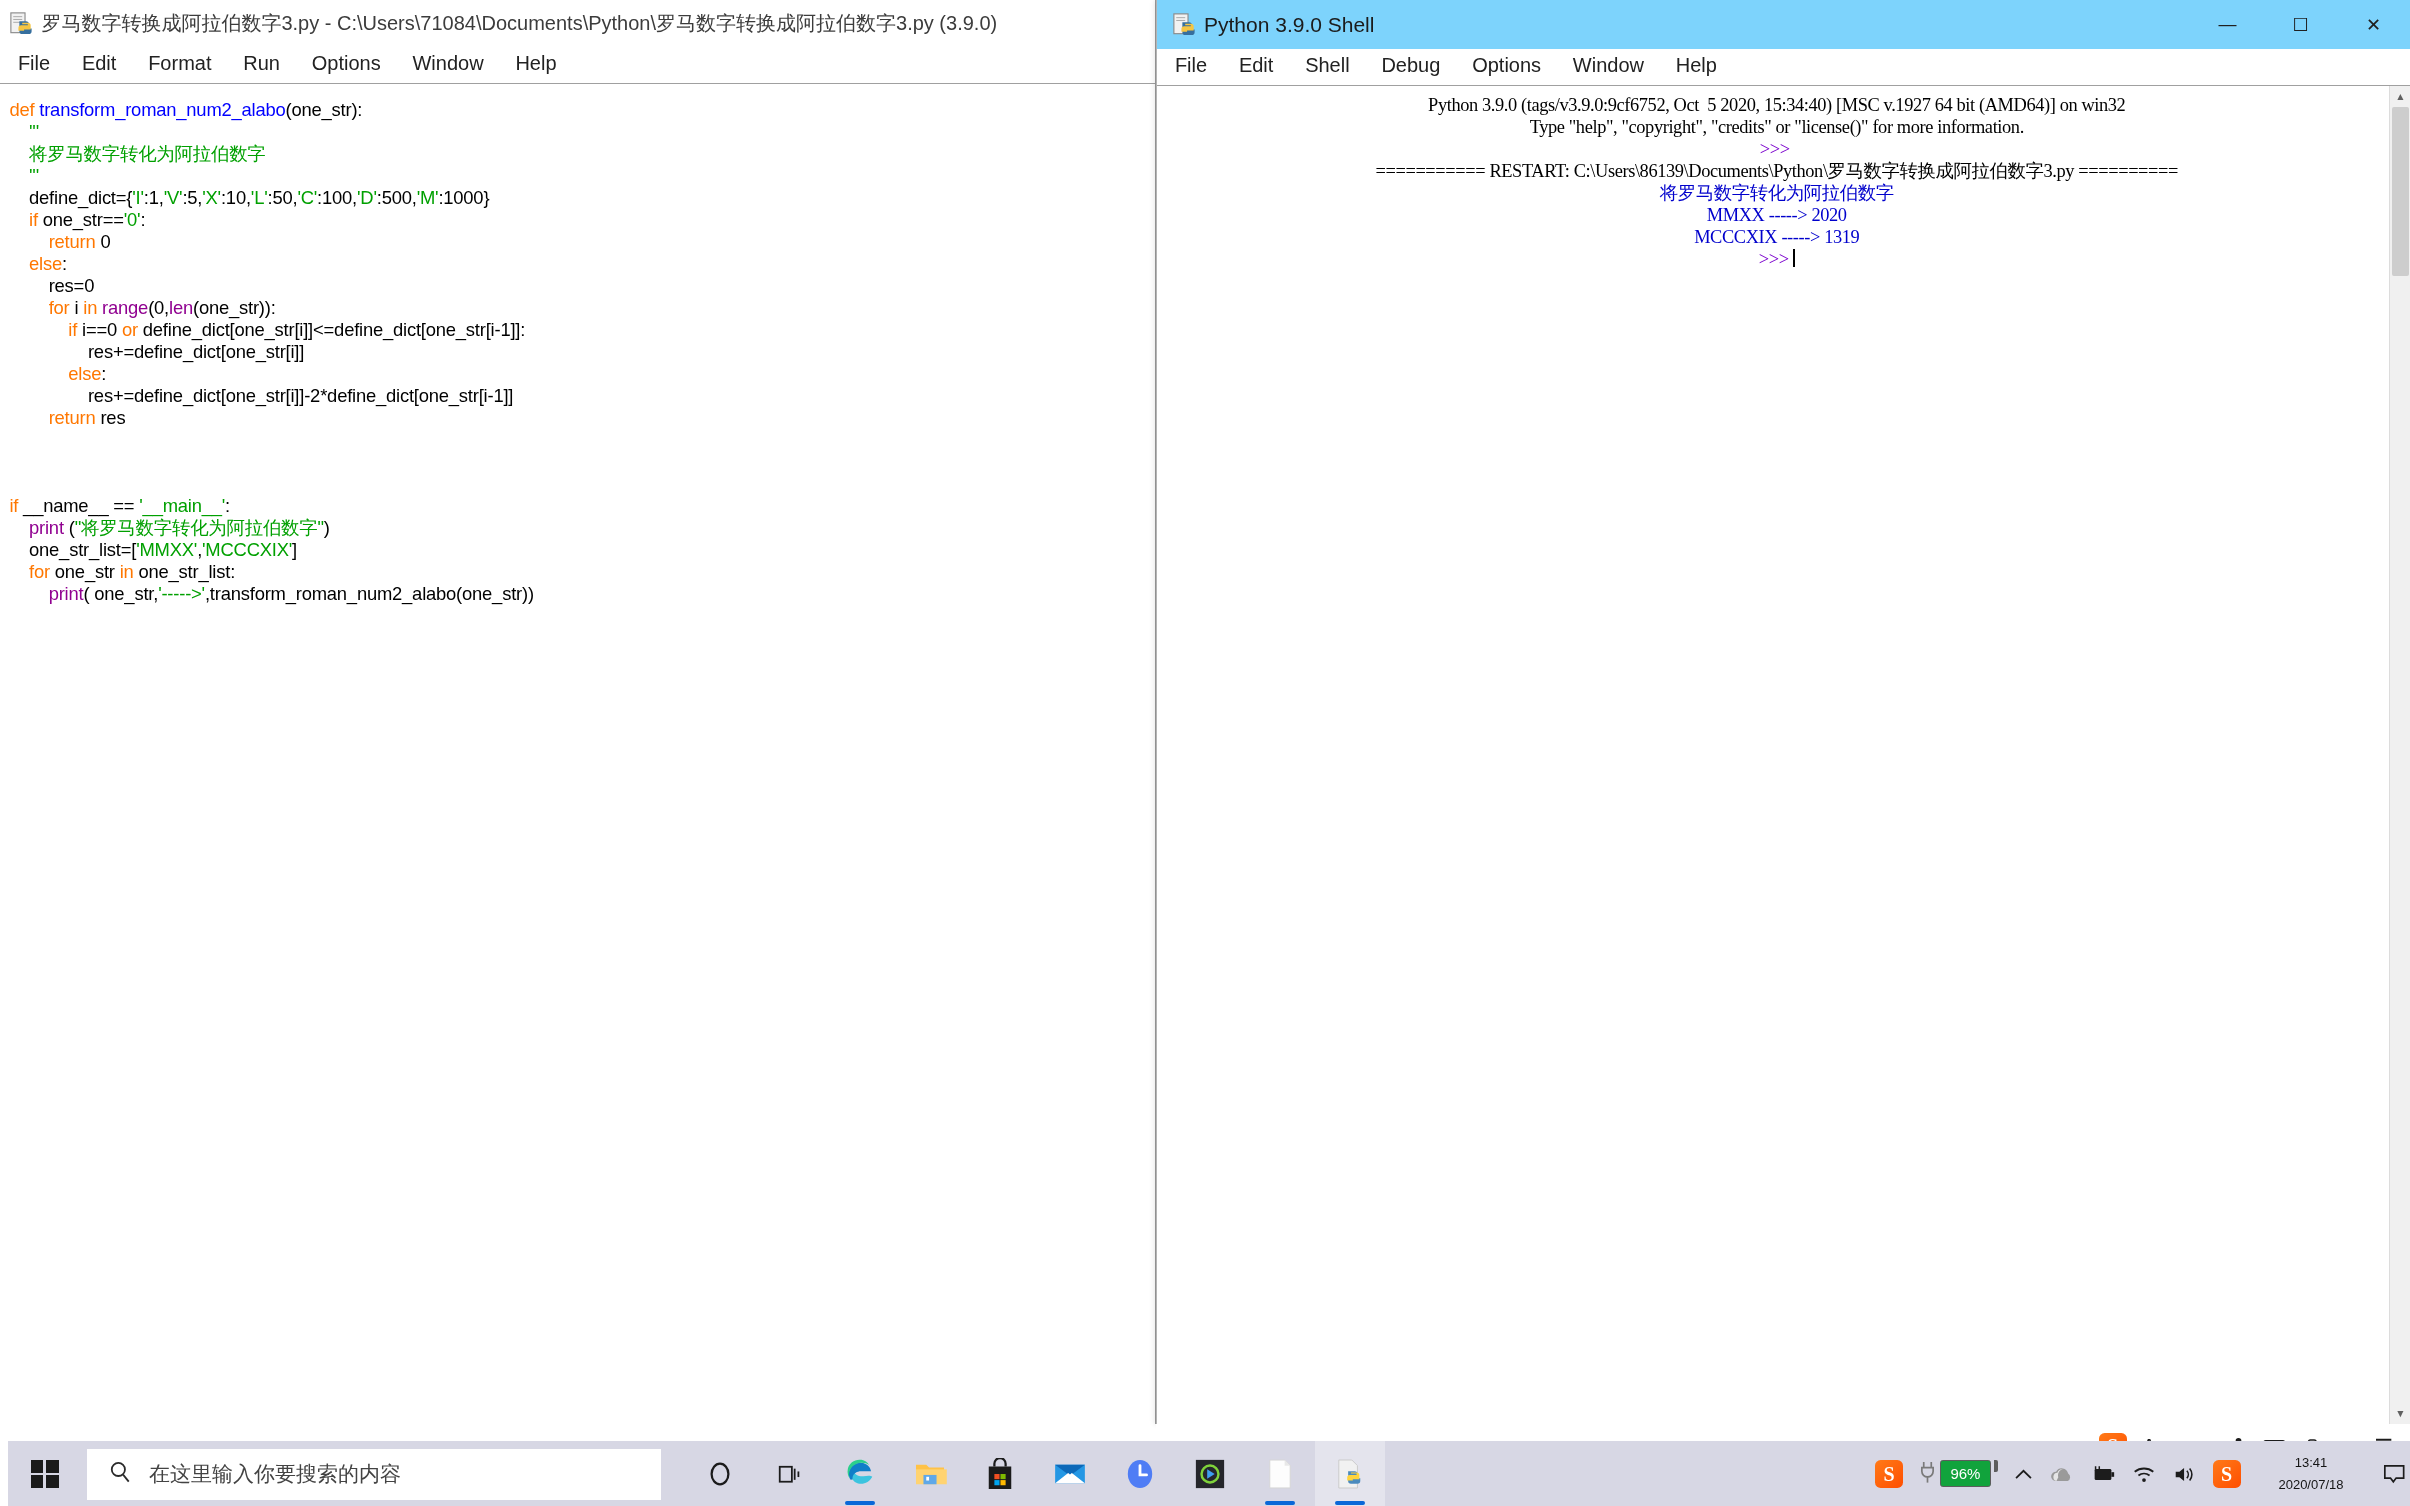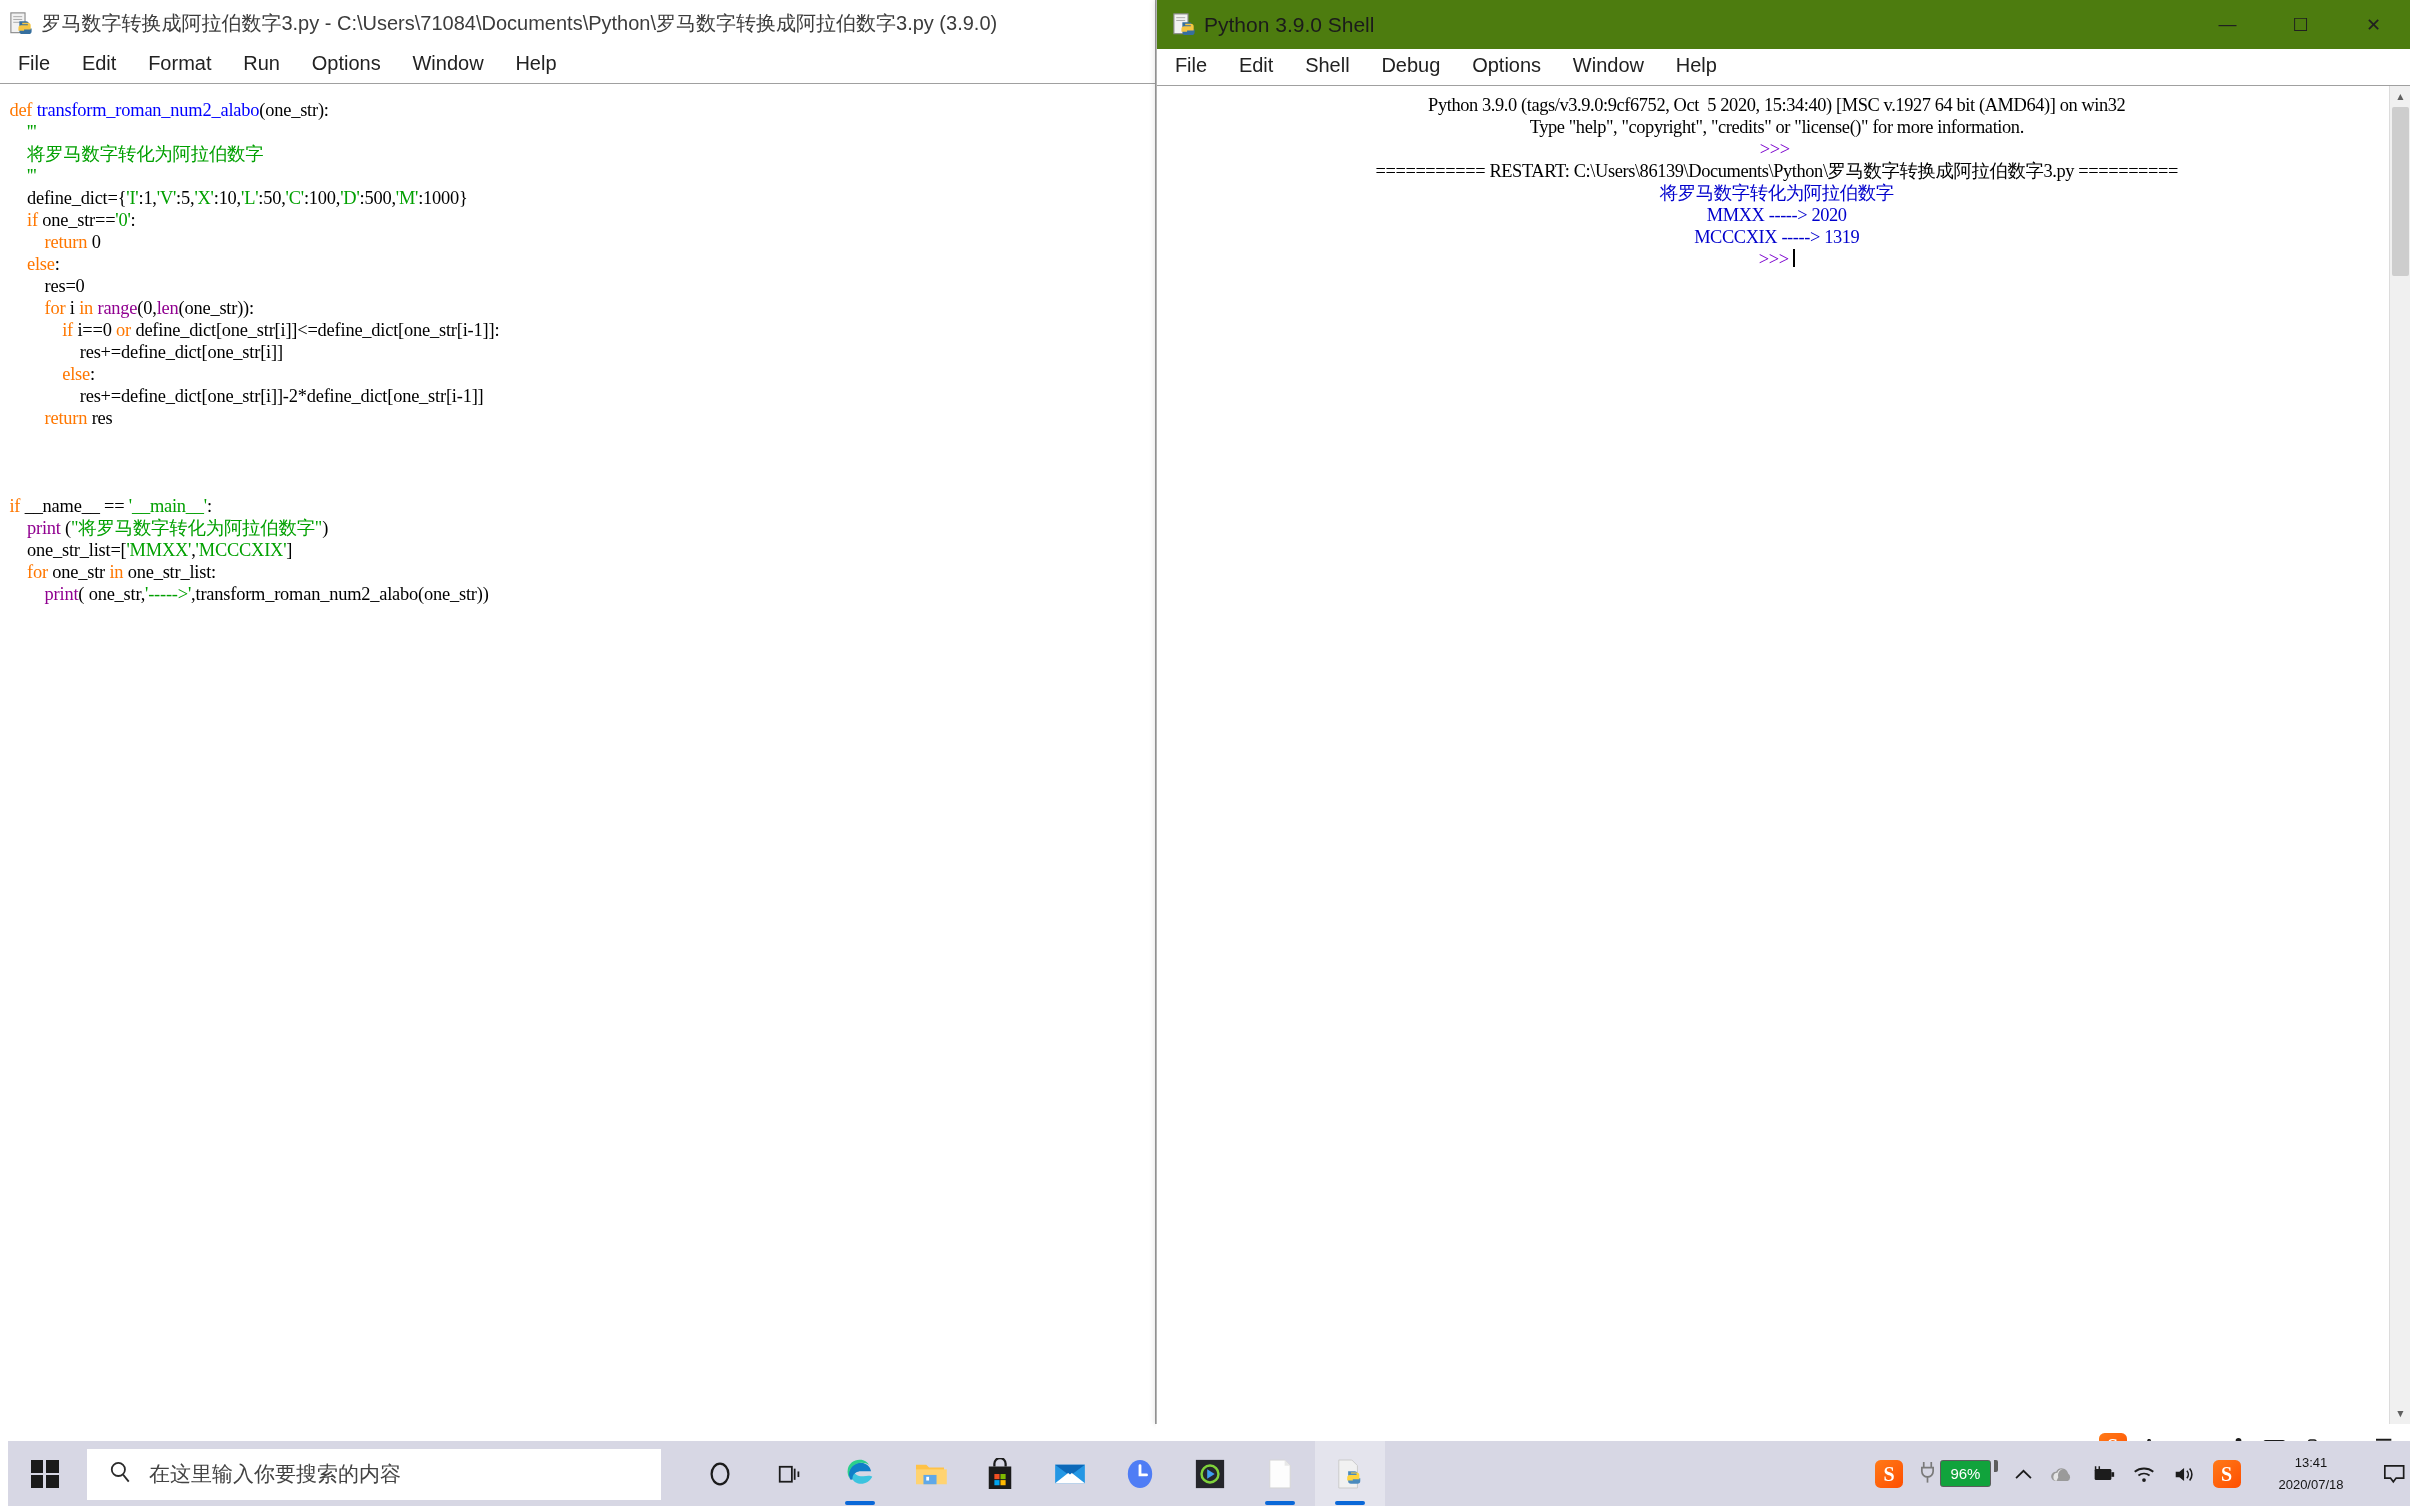--- a/index.html
+++ b/index.html
@@ -39,21 +39,21 @@
 
   #editor-body {
     position: absolute; left: 0; top: 83px; right: 0; bottom: 0;
     border-top: 0.9px solid #a0a0a0;
     background: #ffffff;
     overflow: hidden;
   }
   .code-area {
     position: absolute; left: 1.9px; top: 9.4px; right: 0; bottom: 0;
     padding: 5.6px 0 0 7.5px;
-    font-family: Liberation Serif, serif;
+    font-family: Liberation Sans, sans-serif;
     font-size: 18.4px;
     line-height: 22px;
     color: #000000;
     white-space: pre;
     letter-spacing: -0.2px;
   }
   .kw   { color: #ff7700; }     
   .def  { color: #0000ff; }     
   .str  { color: #00a000; }     
   .bif  { color: #900090; }
@@ -61,21 +61,21 @@
   
   #shell-window {
     position: absolute; left: 1156px; top: 0;
     width: 1254px; height: 1424px;
     background: #ffffff;
     border-left: 0.9px solid #b4b4b4;
     box-shadow: -1.9px 0 5.6px rgba(0,0,0,0.10);
   }
   .shell-titlebar {
     height: 49px; display: flex; align-items: center;
-    padding-left: 15px; background: #4d7c0f;
+    padding-left: 15px; background: #7dd3fc;
     position: relative;
   }
   .shell-title { font-size: 21px; color: #1b1b1b; }
   .win-buttons {
     position: absolute; right: 0; top: 0; height: 49px; display: flex;
   }
   .win-btn {
     width: 73px; height: 49px; display: flex; align-items: center; justify-content: center;
     font-size: 18px; color: #202020;
   }

